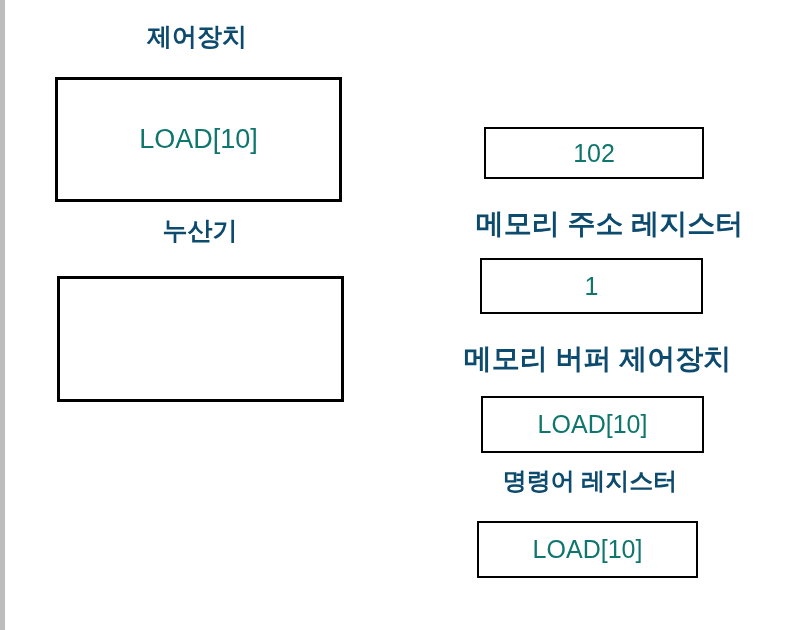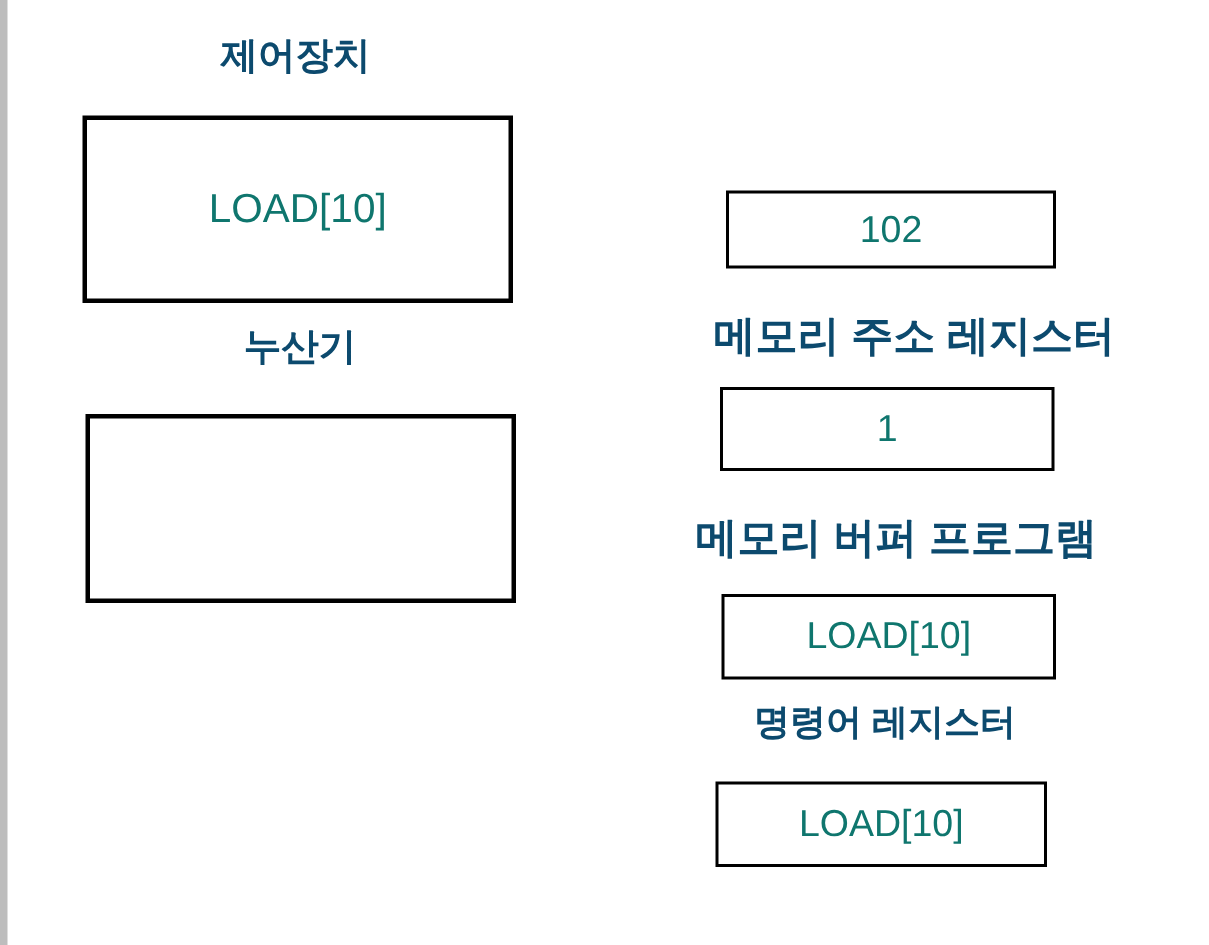--- a/index.html
+++ b/index.html
@@ -106,21 +106,21 @@
   <div class="box thin" id="pc-box">
     <span class="value">102</span>
   </div>
 
   <div class="label" id="mar-label">메모리 주소 레지스터</div>
 
   <div class="box thin" id="mar-box">
     <span class="value">1</span>
   </div>
 
-  <div class="label" id="mbr-label">메모리 버퍼 프로그램</div>
+  <div class="label" id="mbr-label">메모리 버퍼 제어장치</div>
 
   <div class="box thin" id="mbr-box">
     <span class="value">LOAD[10]</span>
   </div>
 
   <div class="label" id="ir-label">명령어 레지스터</div>
 
   <div class="box thin" id="ir-box">
     <span class="value">LOAD[10]</span>
   </div>

